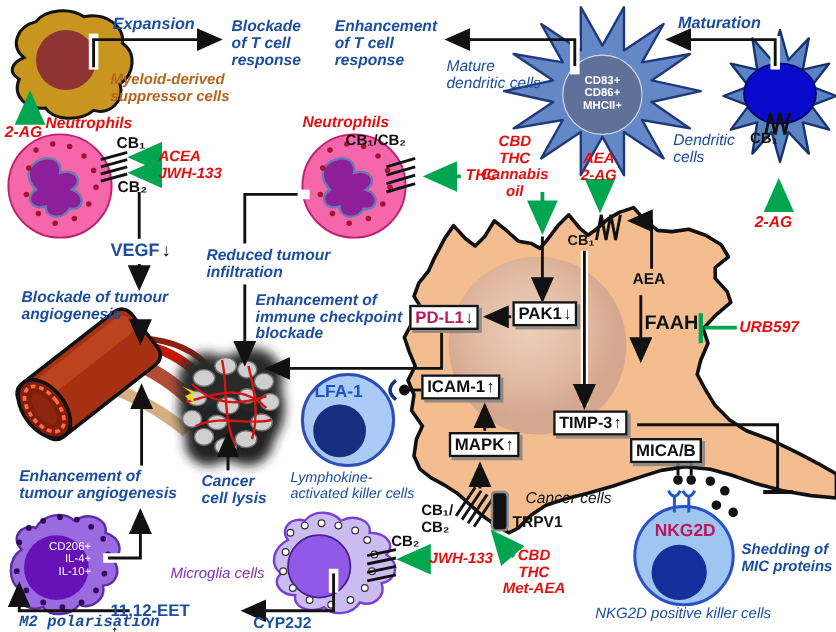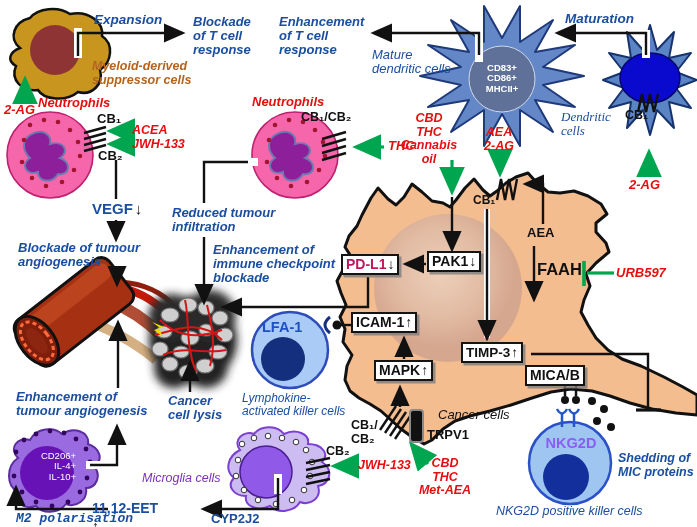--- a/index.html
+++ b/index.html
@@ -361,42 +361,42 @@
 response</div>
 <div class="t bi blue" style="left:279px;top:15px;width:96px;font-size:13px;">Enhancement
 of T cell
 response</div>
 <div class="t bi blue" style="left:565px;top:12px;font-size:13.5px;">Maturation</div>
 <div class="t i blue" style="left:372px;top:48px;width:92px;font-size:13px;">Mature
 dendritic cells</div>
 <div class="t b white ctr" style="left:472px;top:63px;width:60px;font-size:9.5px;font-weight:600;">CD83+
 CD86+
 MHCII+</div>
-<div class="t i blue" style="left:561px;top:110px;width:64px;font-size:13px;font-family:Liberation Serif, serif;">Dendritic
+<div class="t i blue" style="left:561px;top:110px;width:64px;font-size:13px;">Dendritic
 cells</div>
 <div class="t b blk" style="left:625px;top:109px;font-size:12.5px;">CB₁</div>
 <div class="t bi red" style="left:629px;top:178px;font-size:13px;">2-AG</div>
 <div class="t bi brown" style="left:92px;top:60px;width:108px;font-size:12.5px;">Myeloid-derived
 suppressor cells</div>
 <div class="t bi red" style="left:4px;top:103px;font-size:13px;">2-AG</div>
 <div class="t bi red" style="left:38px;top:96px;font-size:13px;">Neutrophils</div>
 <div class="t b blk" style="left:97px;top:112px;font-size:13px;">CB₁</div>
 <div class="t bi red" style="left:132px;top:124px;font-size:12.5px;">ACEA</div>
 <div class="t bi red" style="left:132px;top:138px;font-size:12.5px;">JWH-133</div>
 <div class="t b blk" style="left:98px;top:149px;font-size:13px;">CB₂</div>
 <div class="row" style="left:92px;top:200px;">
   <span class="b blue" style="font-size:15px;">VEGF</span>
   <span class="b blk" style="font-size:15px;">↓</span>
 </div>
 <div class="t bi blue" style="left:18px;top:241px;width:140px;font-size:13px;">Blockade of tumour
 angiogenesis</div>
 <div class="t bi blue" style="left:16px;top:390px;width:150px;font-size:13px;">Enhancement of
 tumour angiogenesis</div>
 <div class="t bi red" style="left:252px;top:95px;font-size:13px;">Neutrophils</div>
-<div class="t b blk" style="left:301px;top:111px;font-size:12.5px;">CB₁/CB₂</div>
+<div class="t b blk" style="left:288px;top:111px;font-size:12.5px;">CB₁/CB₂</div>
 <div class="t bi red" style="left:388px;top:139px;font-size:13px;">THC</div>
 <div class="t bi blue" style="left:172px;top:206px;width:118px;font-size:13px;">Reduced tumour
 infiltration</div>
 <div class="t bi blue" style="left:213px;top:243px;width:138px;font-size:13px;">Enhancement of
 immune checkpoint
 blockade</div>
 <div class="t i blue" style="left:242px;top:392px;width:122px;font-size:12px;">Lymphokine-
 activated killer cells</div>
 <div class="t bi blue" style="left:168px;top:394px;width:78px;font-size:13px;">Cancer
 cell lysis</div>
@@ -423,17 +423,17 @@
 <div class="t b blue" style="left:211px;top:512px;font-size:13px;">CYP2J2</div>
 <div class="row" style="left:92px;top:500px;flex-direction:column;">
   <span class="b blue" style="font-size:14px;">11,12-EET</span>
   <span class="b blk" style="font-size:14px;">↑</span>
 </div>
 <div class="t bi blue" style="left:16px;top:512px;font-size:13px;font-family:Liberation Mono, monospace;">M2 polarisation</div>
 <div class="t white" style="left:24px;top:451px;width:52px;font-size:9.5px;font-weight:400;text-align:right;">CD206+
 IL-4+
 IL-10+</div>
 <div class="t i blue" style="left:496px;top:505px;font-size:12.5px;">NKG2D positive killer cells</div>
-<div class="t b ctr" style="left:540px;top:436px;width:62px;color:#8b5cf6;font-size:14.5px;">NKG2D</div>
+<div class="t b ctr" style="left:540px;top:436px;width:62px;color:#be185d;font-size:14.5px;">NKG2D</div>
 <div class="t bi blue" style="left:618px;top:421px;width:80px;font-size:12.5px;margin-top:31px;">Shedding of
 MIC proteins</div>
 
 </div>
 
 </body></html>

